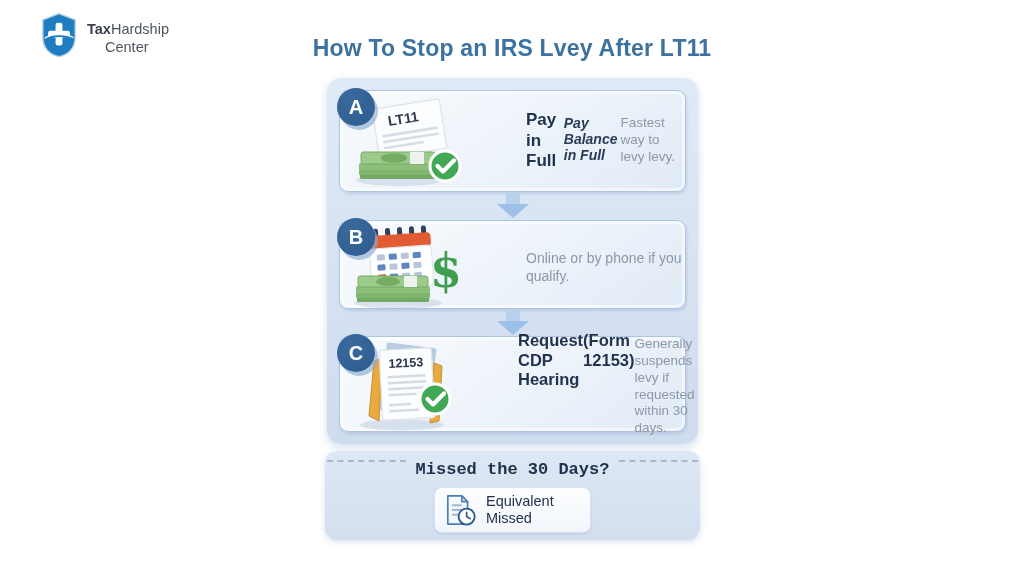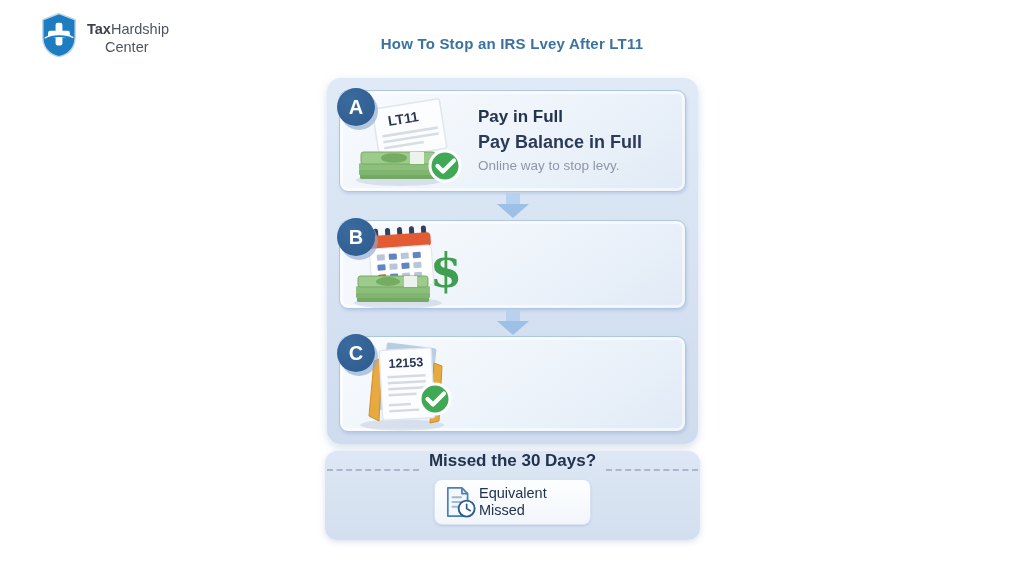--- a/index.html
+++ b/index.html
@@ -10,21 +10,21 @@
     -webkit-font-smoothing:antialiased;
   }
   
   .logo{position:absolute;left:40px;top:12px;display:flex;gap:9px;align-items:flex-start;}
   .logo-text{margin-top:9px;font-size:14.5px;color:#4e545e;line-height:1.22;}
   .logo-text .b{font-weight:700;color:#3c424d;}
   .logo-text .l2{text-align:left;margin-left:18px;}
   
   .title{
     position:absolute;top:35px;left:0;width:1024px;margin:0;text-align:center;
-    font-size:15px;font-weight:700;color:var(--title-blue,#3c72a0);letter-spacing:.2px;
+    font-size:23px;font-weight:700;color:var(--title-blue,#3c72a0);letter-spacing:.2px;
   }
   
   .flow-panel{
     position:absolute;left:327px;top:78px;width:371px;height:366px;
     border-radius:14px;
     background:linear-gradient(180deg,#e0eaf7 0%,#d6e2f2 55%,#cfdcee 100%);
     box-shadow:0 3px 8px rgba(130,160,200,.35);
   }
   .step{
     position:absolute;left:12px;width:347px;box-sizing:border-box;
@@ -37,46 +37,46 @@
   .step-b{top:142px;height:89px;}
   .step-c{top:258px;height:96px;}
   .badge{
     position:absolute;top:-3px;left:-3px;width:38px;height:38px;border-radius:50%;
     background:radial-gradient(circle at 35% 30%,#3b6a9e,var(--badge-navy,#2d5b8e));
     color:#fff;font-size:20px;font-weight:700;
     display:flex;align-items:center;justify-content:center;
     box-shadow:3px 4px 0 rgba(140,170,210,.65);z-index:2;
   }
   .illus{flex:0 0 auto;}
-  .step-text{display:flex;flex-direction:column;}
+  .step-text{display:flex;flex-direction:row;margin-left:48px;}
   .step-title{font-size:17px;font-weight:700;color:var(--navy-text,#22334e);line-height:1.2;}
   .step-b .step-title,.step-c .step-title{font-size:16.5px;}
-  .step-sub{font-size:18px;font-weight:700;color:#2b3b57;margin-top:5px;}
+  .step-sub{font-size:14px;font-weight:700;color:#2b3b57;margin-top:5px;font-style:italic;}
   .step-desc{font-size:13.5px;color:var(--gray-text,#8e97a8);margin-top:5px;line-height:1.25;}
   .step-b .step-desc{font-size:14px;margin-top:6px;}
   .step-c .step-desc{max-width:215px;}
   .flow-arrow{position:absolute;left:50%;margin-left:-20px;width:40px;height:26px;}
   .arrow-1{top:115px;}
   .arrow-2{top:232px;}
   
   .missed-panel{
     position:absolute;left:325px;top:451px;width:375px;height:89px;
     border-radius:12px;
     background:linear-gradient(180deg,#dde7f5 0%,#d3dfef 100%);
     box-shadow:0 2px 6px rgba(130,160,200,.3);
   }
-  .missed-header{display:flex;align-items:flex-end;padding:0 2px;}
+  .missed-header{display:flex;align-items:flex-start;margin-top:9px;padding:0 2px;font-family:Liberation Mono, monospace;}
   .dash{flex:1;border-top:2px dashed #a9b6cc;height:0;}
   .missed-title{margin:0 10px;font-size:17px;font-weight:700;color:var(--navy-text,#22334e);white-space:nowrap;}
   .missed-cards{display:flex;justify-content:center;gap:10px;margin-top:8px;}
   .option-card{
     width:157px;height:46px;box-sizing:border-box;border-radius:8px;
     background:linear-gradient(180deg,#fdfeff 0%,#f2f6fb 100%);
     border:1px solid #d9e3f0;box-shadow:0 1px 2px rgba(120,150,190,.3);
-    display:flex;align-items:center;gap:2px;padding-left:10px;
+    display:flex;align-items:center;gap:9px;padding-left:10px;
   }
   .option-label{font-size:14.5px;color:var(--navy-text,#22334e);line-height:1.2;}
 </style>
 </head>
 <body>
 
 <div class="logo">
   <svg width="38" height="46" viewBox="0 0 40 48">
     <path d="M20 1.5 L37 8 V26 C37 38.5 29 44.5 20 46.8 C11 44.5 3 38.5 3 26 V8 Z" fill="#1e7dc0" stroke="#bcd3e6" stroke-width="1.5"></path>
     <rect x="16.4" y="11" width="7.2" height="24" rx="2.4" fill="#ffffff"></rect>
@@ -116,21 +116,21 @@
         <rect x="62" y="58" width="14" height="12" fill="#eef2ec"></rect>
       </g>
       <g>
         <circle cx="97" cy="72" r="15" fill="#41a955" stroke="#ffffff" stroke-width="3"></circle>
         <path d="M89.5 72 l5.5 5.5 l11 -11" stroke="#ffffff" stroke-width="4.2" fill="none" stroke-linecap="round" stroke-linejoin="round"></path>
       </g>
     </svg>
     <div class="step-text">
       <div class="step-title">Pay in Full</div>
       <div class="step-sub">Pay Balance in Full</div>
-      <div class="step-desc">Online way to stop levy.</div>
+      <div class="step-desc">Fastest way to levy levy.</div>
     </div>
   </section>
 
   <svg class="flow-arrow arrow-1" viewBox="0 0 40 26">
     <rect x="13" y="0" width="14" height="12" fill="#b7d1ee"></rect>
     <polygon points="4,11 36,11 20,25" fill="#9cc0e6"></polygon>
   </svg>
 
   <section class="step step-b">
     <div class="badge">B</div>
@@ -163,20 +163,21 @@
       <g>
         <rect x="9" y="76" width="72" height="5" rx="1.5" fill="#74a964"></rect>
         <rect x="8" y="71" width="74" height="6" rx="1.5" fill="#7fb56f"></rect>
         <rect x="8" y="65" width="74" height="7" rx="1.5" fill="#8bbf7a"></rect>
         <rect x="10" y="55" width="70" height="11" rx="2.5" fill="#9ccb8b" stroke="#76a968" stroke-width="1"></rect>
         <ellipse cx="40" cy="60.5" rx="12" ry="4.4" fill="#74ad62"></ellipse>
         <rect x="56" y="55" width="13" height="11" fill="#eef2ec"></rect>
       </g>
     </svg>
     <div class="step-text">
+      <div class="step-desc">Online or by phone if you qualify.</div>
     </div>
   </section>
 
   <svg class="flow-arrow arrow-2" viewBox="0 0 40 26">
     <rect x="13" y="0" width="14" height="12" fill="#b7d1ee"></rect>
     <polygon points="4,11 36,11 20,25" fill="#9cc0e6"></polygon>
   </svg>
 
   <section class="step step-c">
     <div class="badge">C</div>
@@ -195,20 +196,25 @@
         <rect x="40" y="50" width="38" height="2.4" fill="#d6dbe3"></rect>
         <rect x="40" y="56" width="28" height="2.4" fill="#d6dbe3"></rect>
         <rect x="40" y="66" width="22" height="2.4" fill="#d6dbe3"></rect>
         <rect x="40" y="72" width="30" height="2.4" fill="#d6dbe3"></rect>
       </g>
       <g>
         <circle cx="87" cy="62" r="15" fill="#41a955" stroke="#ffffff" stroke-width="3"></circle>
         <path d="M79.5 62 l5.5 5.5 l11 -11" stroke="#ffffff" stroke-width="4.2" fill="none" stroke-linecap="round" stroke-linejoin="round"></path>
       </g>
     </svg>
+    <div class="step-text">
+      <div class="step-title">Request CDP Hearing</div>
+      <div class="step-title">(Form 12153)</div>
+      <div class="step-desc">Generally suspends levy if requested within 30 days.</div>
+    </div>
   </section>
 
 </div>
 
 <div class="missed-panel">
   <div class="missed-header">
     <span class="dash"></span>
     <span class="missed-title">Missed the 30 Days?</span>
     <span class="dash"></span>
   </div>

